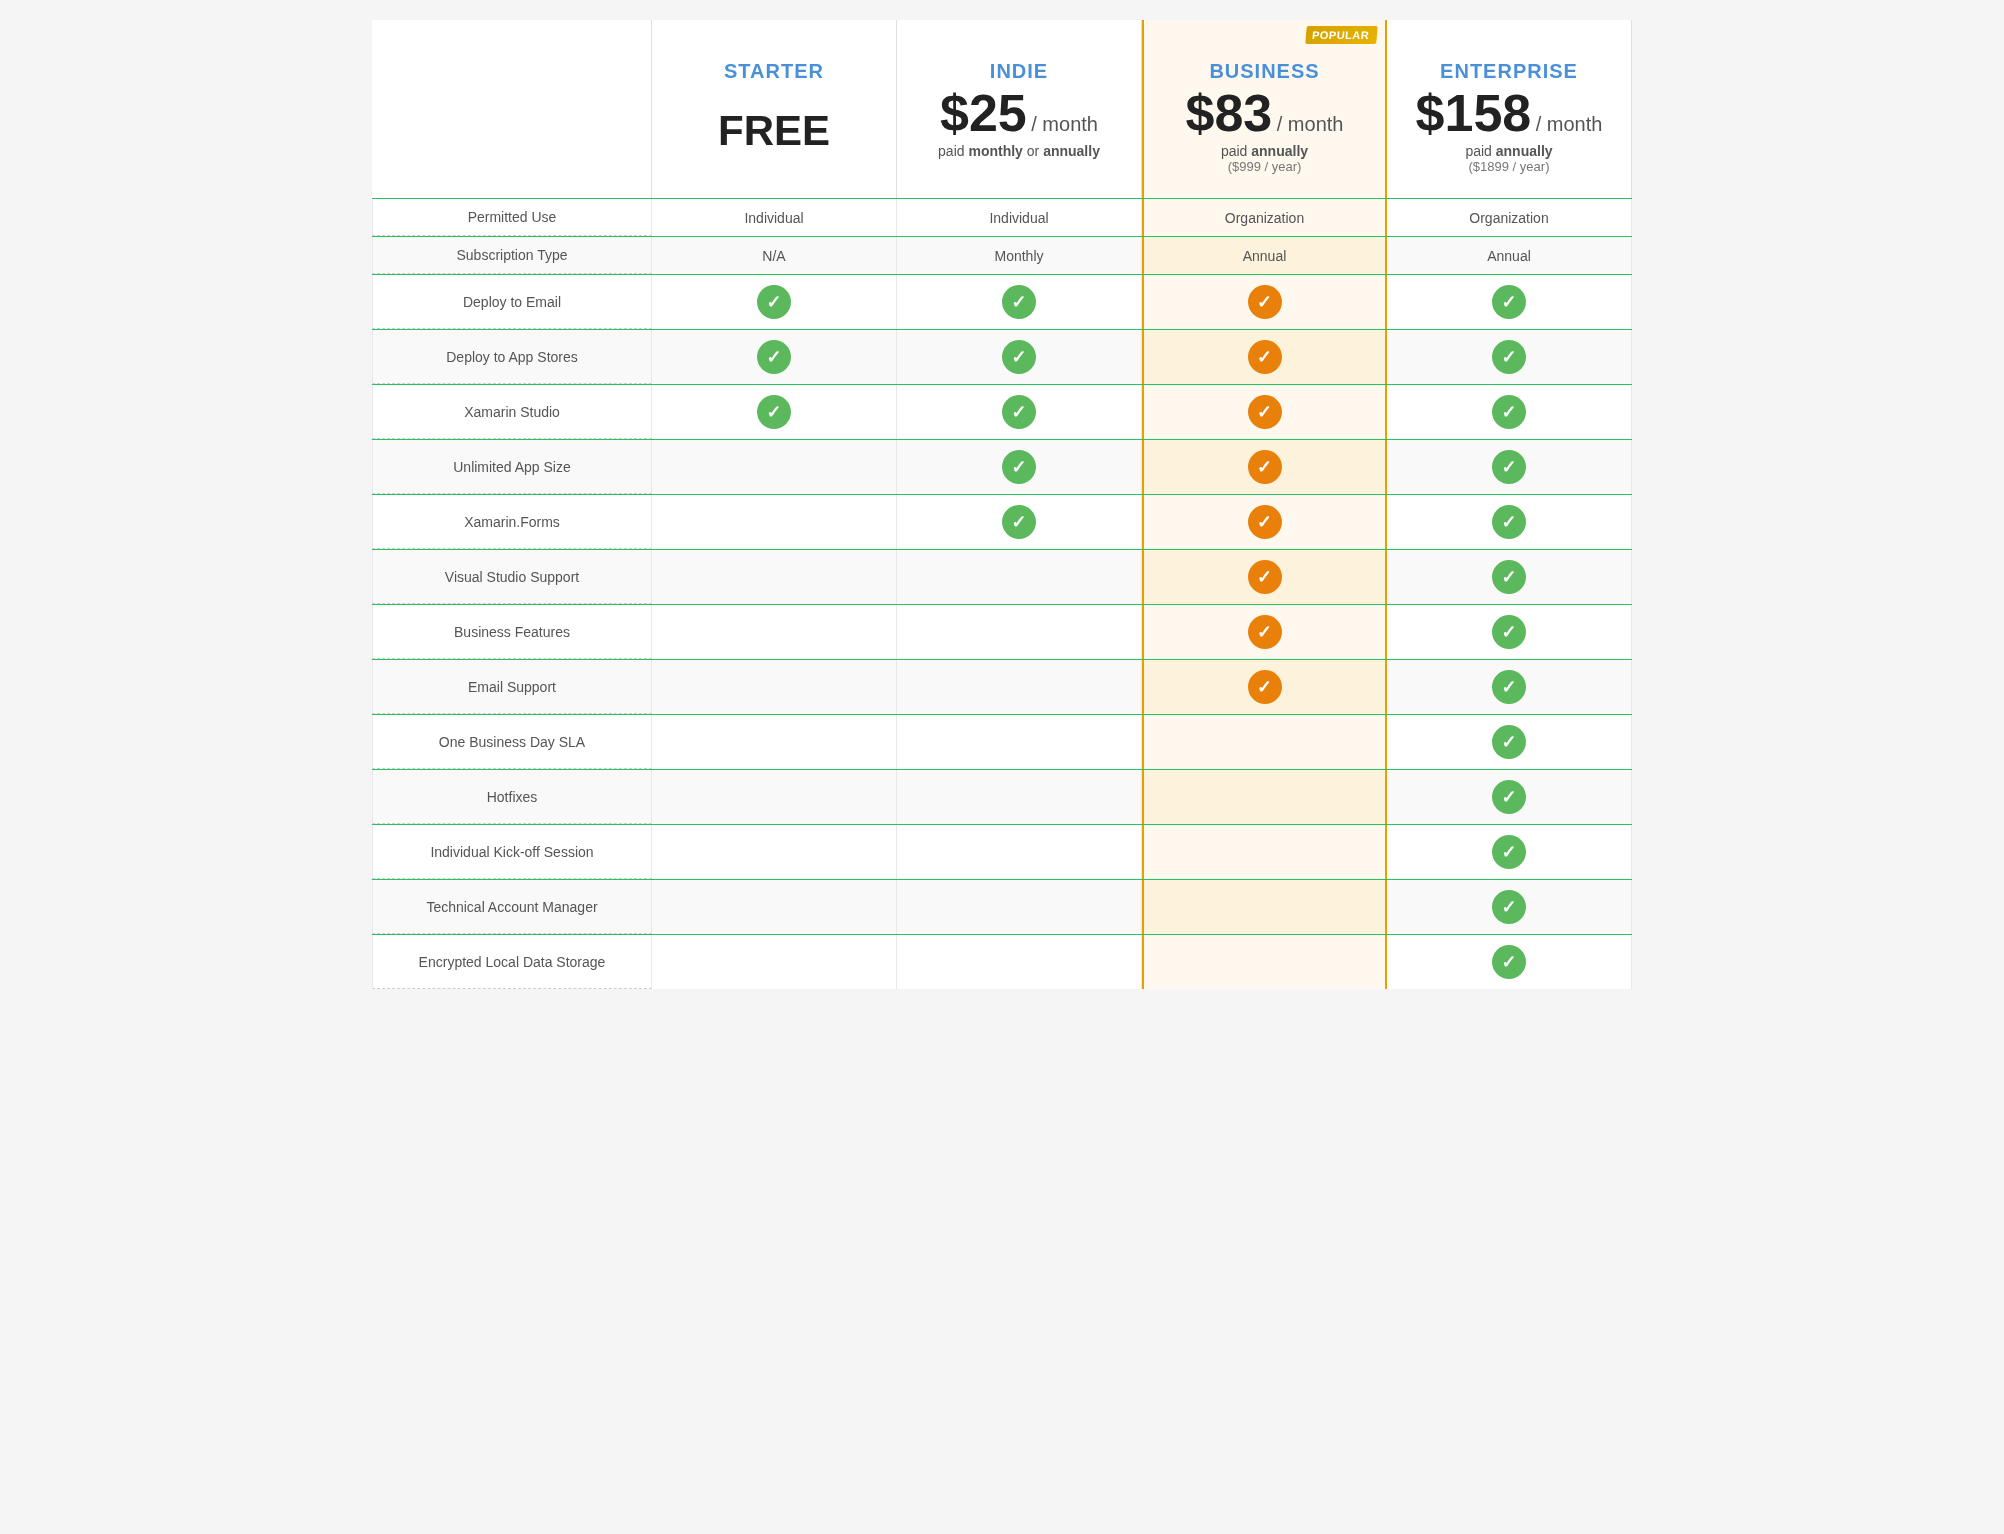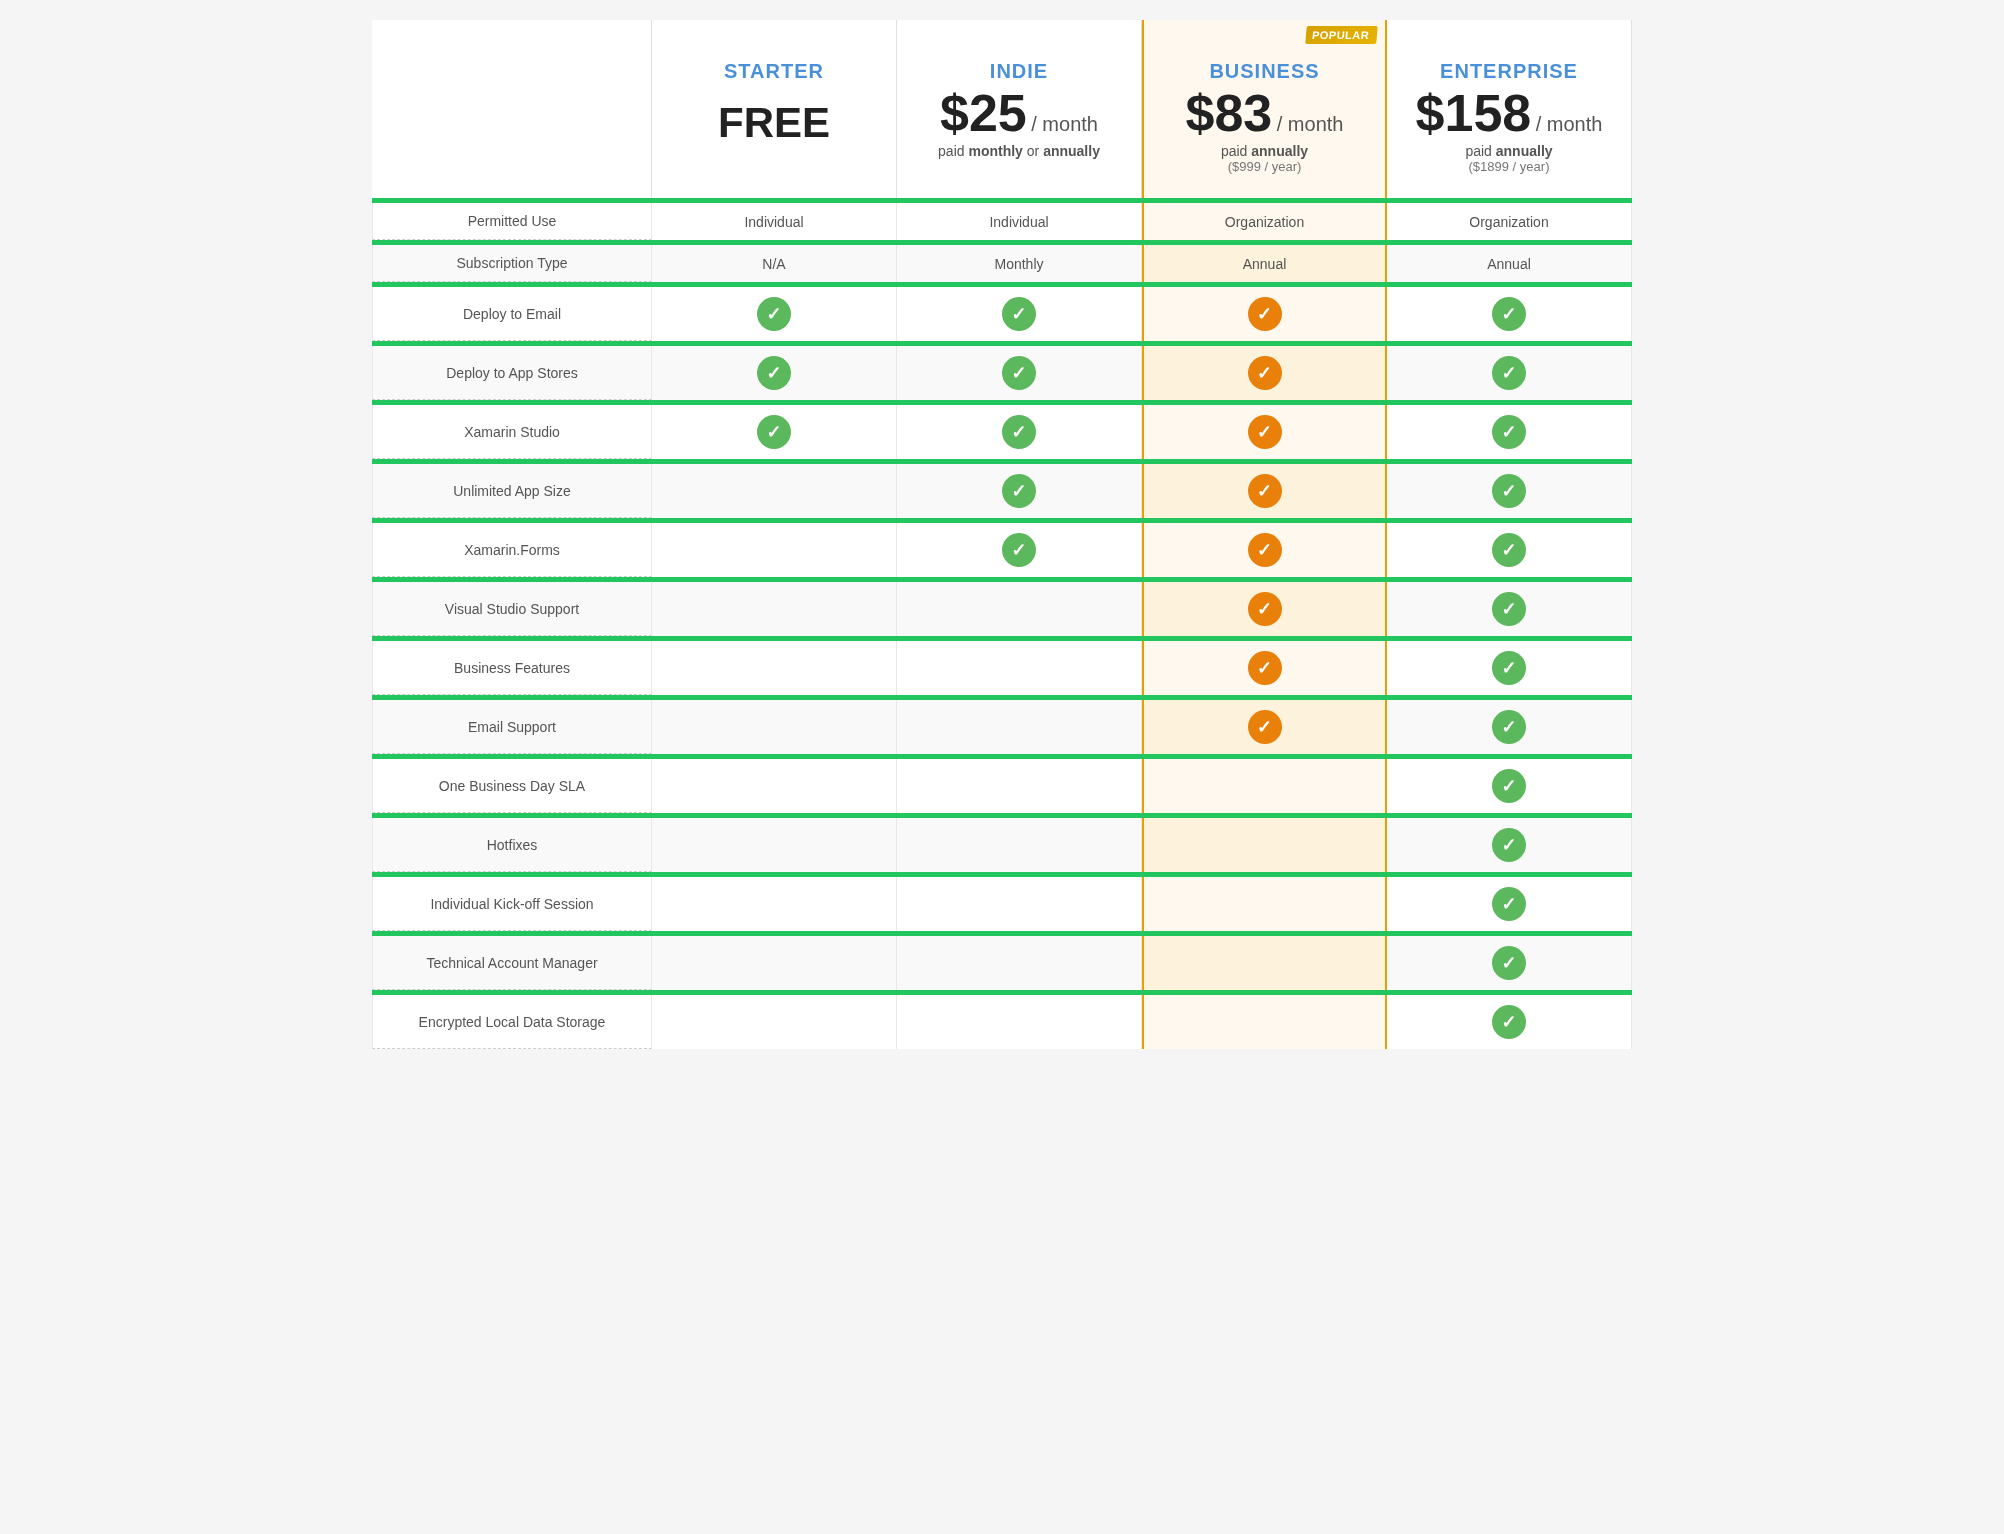--- a/index.html
+++ b/index.html
@@ -28,21 +28,21 @@
       letter-spacing: 1px;
       color: #4a90d9;
       text-transform: uppercase;
       margin-top: 20px;
     }
     .plan-price-free {
       font-size: 42px;
       font-weight: 900;
       color: #222;
       display: block;
-      margin-top: 16px;
+      margin-top: 24px;
     }
     .plan-price-amount {
       font-size: 52px;
       font-weight: 900;
       color: #222;
     }
     .plan-price-period {
       font-size: 20px;
       color: #555;
       font-weight: 400;
@@ -79,21 +79,21 @@
       transform: skewX(-5deg);
       letter-spacing: 0.5px;
     }
     
     .feature-rows {
       width: 100%;
     }
     .feature-row {
       display: grid;
       grid-template-columns: 280px 1fr 1fr 1fr 1fr;
-      border-top: 5px solid #22c55e;
+      border-top: 1px solid #22c55e;
     }
     .feature-row:nth-child(even) {
       background: #f9f9f9;
     }
     .feature-row:nth-child(odd) {
       background: #fff;
     }
     .feature-label {
       padding: 14px 20px 14px 10px;
       text-align: right;

